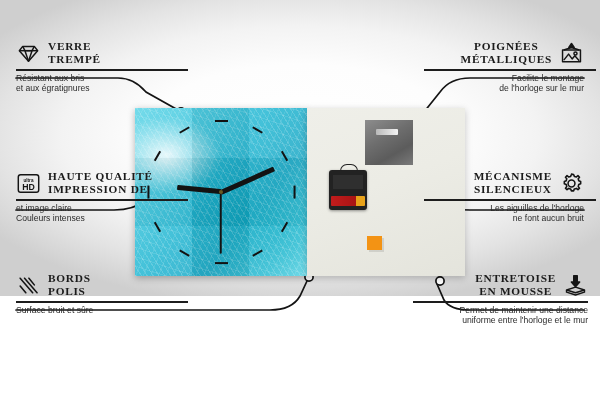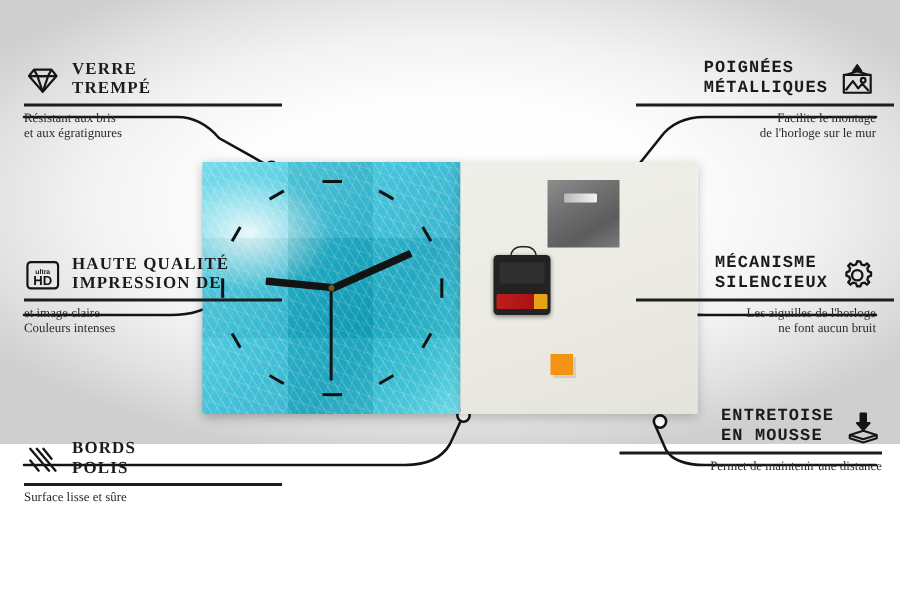--- a/index.html
+++ b/index.html
@@ -18,35 +18,35 @@
 
   
   .feat{position:absolute;}
   .feat .hrow{display:flex;align-items:center;gap:7px;}
   .feat.right .hrow{justify-content:flex-end;}
   .ttl{
     font-family:"Liberation Serif",serif;
     font-weight:700;font-size:11.3px;letter-spacing:.75px;
     color:#1b1b1b;line-height:13.2px;text-transform:uppercase;
   }
-  .feat.right .ttl{text-align:left;font-family:Liberation Mono, monospace;}
+  .feat.right .ttl{text-align:center;}
   .rule{height:1.35px;background:#1d1d1d;margin:3px 0 2.5px 0;}
   .sub{
-    font-family:Liberation Serif, serif;
+    font-family:Liberation Sans, sans-serif;
     font-size:8.6px;line-height:10.2px;color:#2a2a2a;
   }
   .feat.right .sub{text-align:right;}
   .ico{width:25px;height:25px;flex:0 0 25px;display:block;}
 
   
   #f-verre   {left:16px; top:40px;  width:140px;}
   #f-verre   .rule{width:172px;}
   #f-impr    {left:16px; top:170px; width:152px;}
   #f-impr    .rule{width:172px;}
-  #f-bords   {left:16px; top:272px; width:140px;margin-top:21px;}
+  #f-bords   {left:16px; top:272px; width:140px;}
   #f-bords   .rule{width:172px;}
 
   
   #f-poign   {right:16px; top:40px;  width:160px;}
   #f-poign   .rule{width:172px;margin-left:auto;}
   #f-meca    {right:16px; top:170px; width:160px;}
   #f-meca    .rule{width:172px;margin-left:auto;}
   #f-entre   {right:12px; top:272px; width:175px;}
   #f-entre   .rule{width:175px;margin-left:auto;}
 
@@ -208,21 +208,21 @@
           <path d="M4 12.5 L9.4 19"></path>
             <path d="M12.4 5 L17.6 11.4"></path>
         </g>
       </svg>
       <div>
         <div class="ttl">BORDS</div>
         <div class="ttl">POLIS</div>
       </div>
     </div>
     <div class="rule"></div>
-    <div class="sub">Surface lisse et sûre</div>
+    <div class="sub">Surface bruit et sûre</div>
   </div>
 
   <div class="feat right" id="f-poign">
     <div class="hrow">
       <div>
         <div class="ttl">POIGNÉES</div>
         <div class="ttl">MÉTALLIQUES</div>
       </div>
       <svg class="ico" viewBox="0 0 24 24">
         <g fill="none" stroke="#151515" stroke-width="1.4" stroke-linejoin="round">
@@ -266,15 +266,16 @@
       <svg class="ico" viewBox="0 0 24 24">
         <g fill="none" stroke="#151515" stroke-width="1.4" stroke-linejoin="round">
           <path d="M10.3 2.6 h3.4 v6.1 h2.3 L12 13.2 L8.0 8.7 h2.3 Z" fill="#151515"></path>
           <path d="M12 13.6 L20.6 16.3 L12 19.0 L3.4 16.3 Z"></path>
           <path d="M3.4 16.3 v2.1 L12 21.1 L20.6 18.4 v-2.1"></path>
         </g>
       </svg>
     </div>
     <div class="rule"></div>
     <div class="sub">Permet de maintenir une distance</div>
+    <div class="sub">uniforme entre l'horloge et le mur</div>
   </div>
 
 </div>
 
 </body></html>

